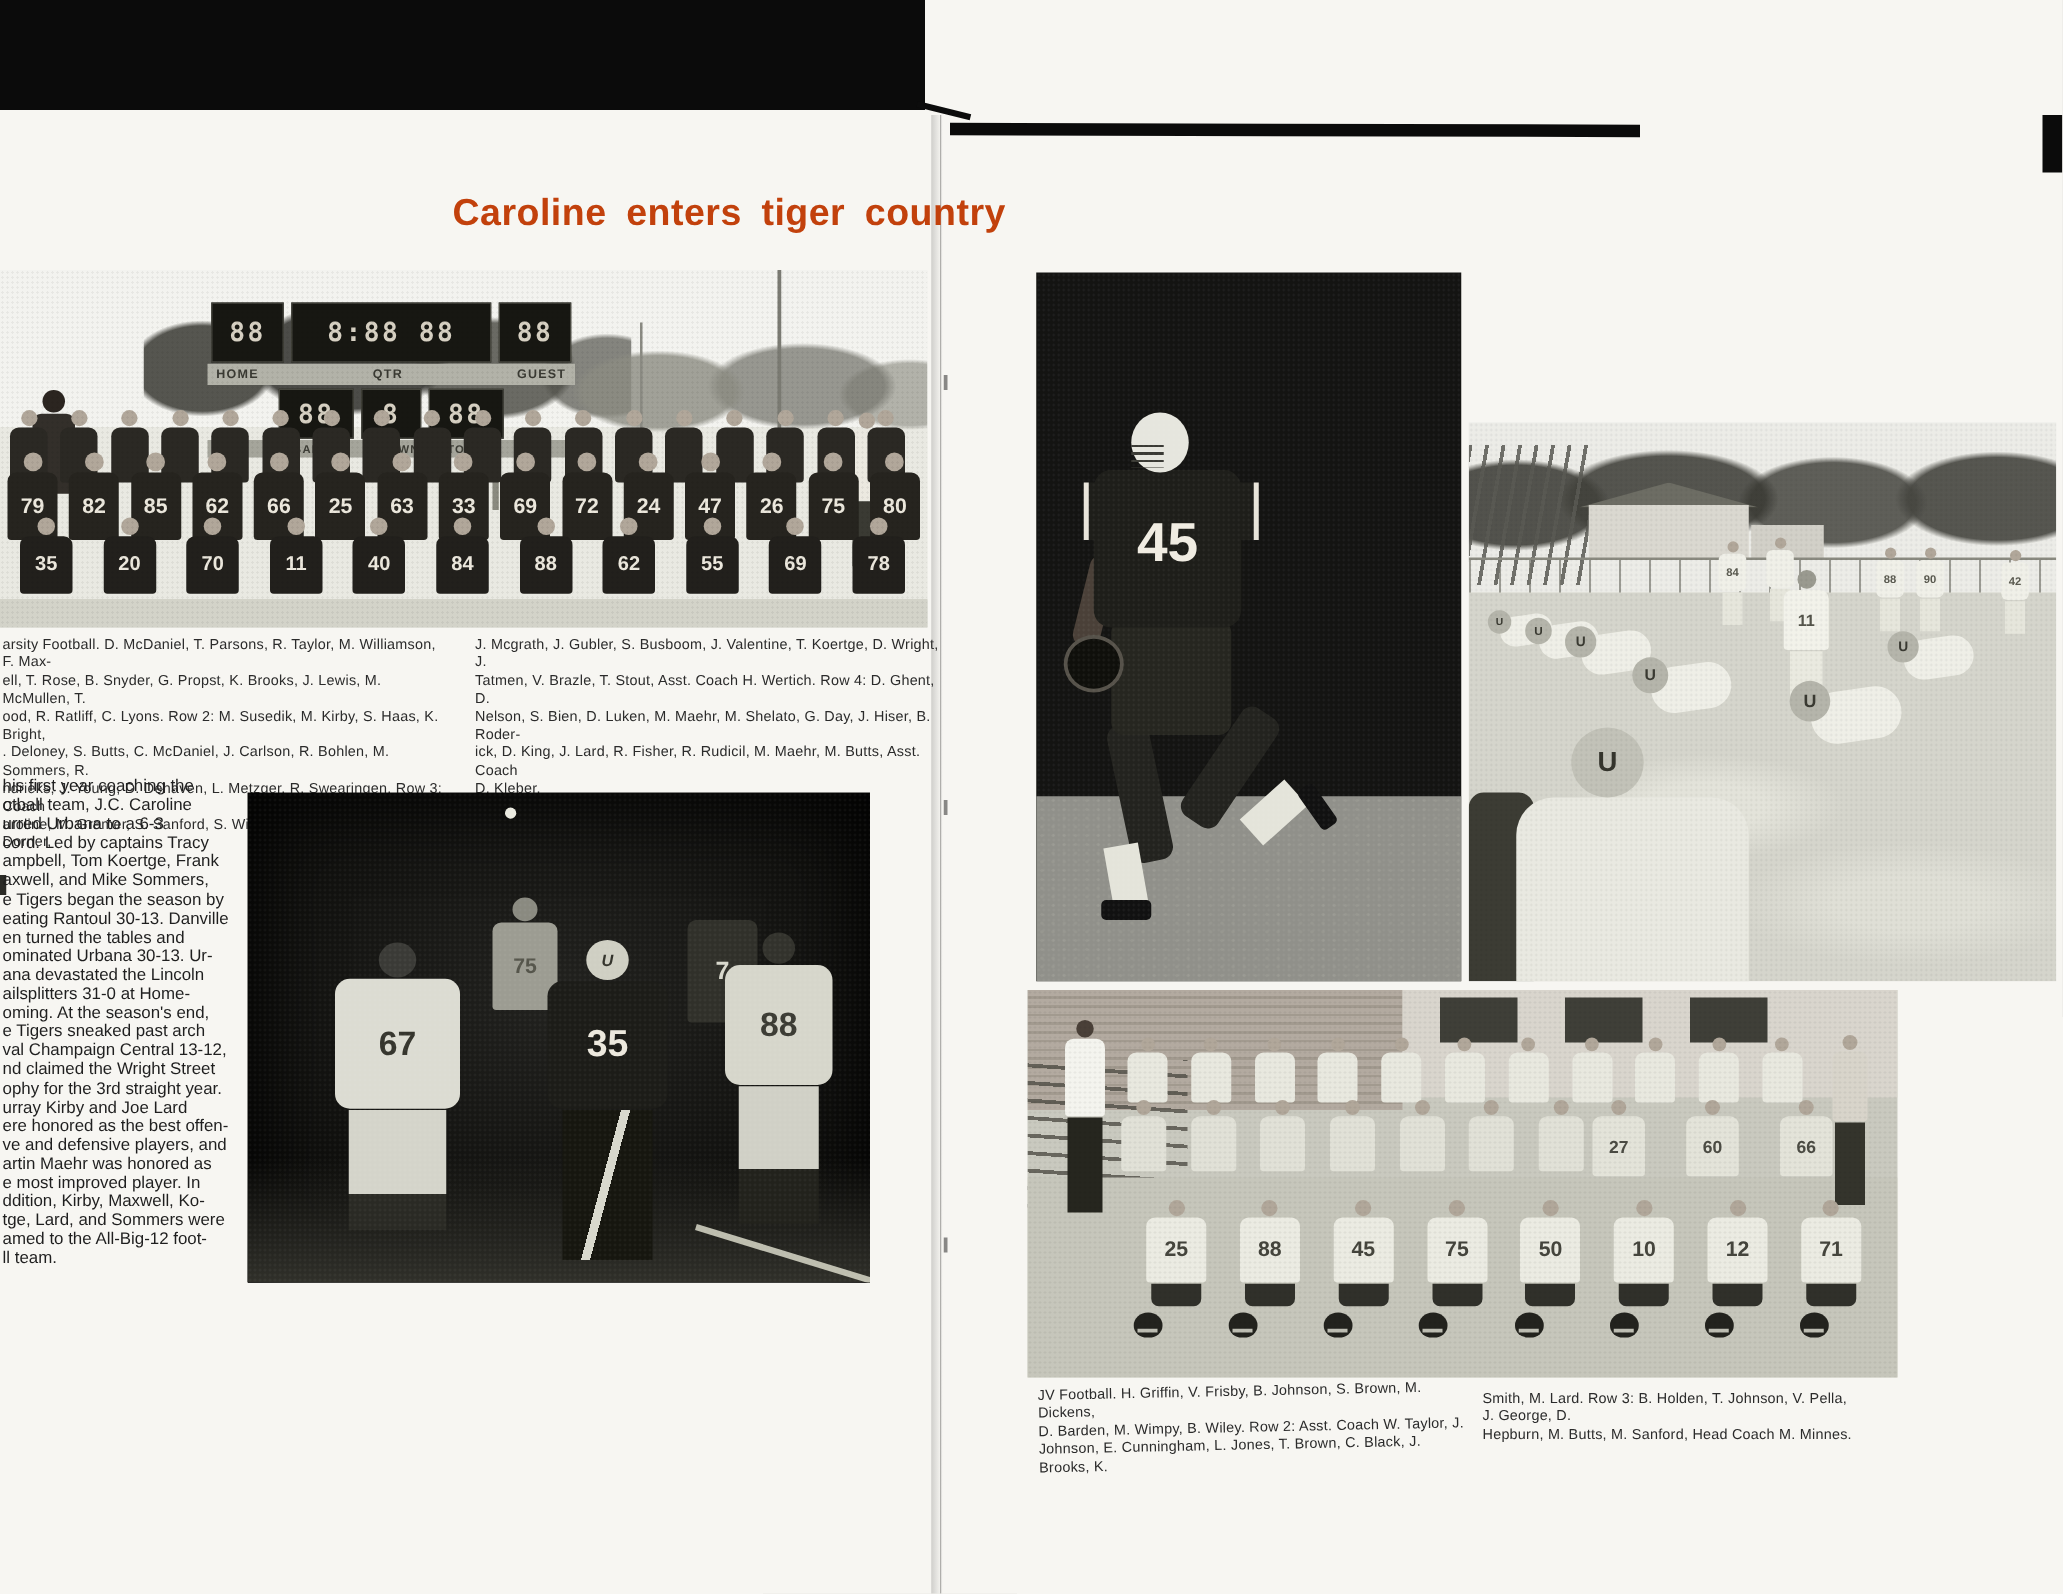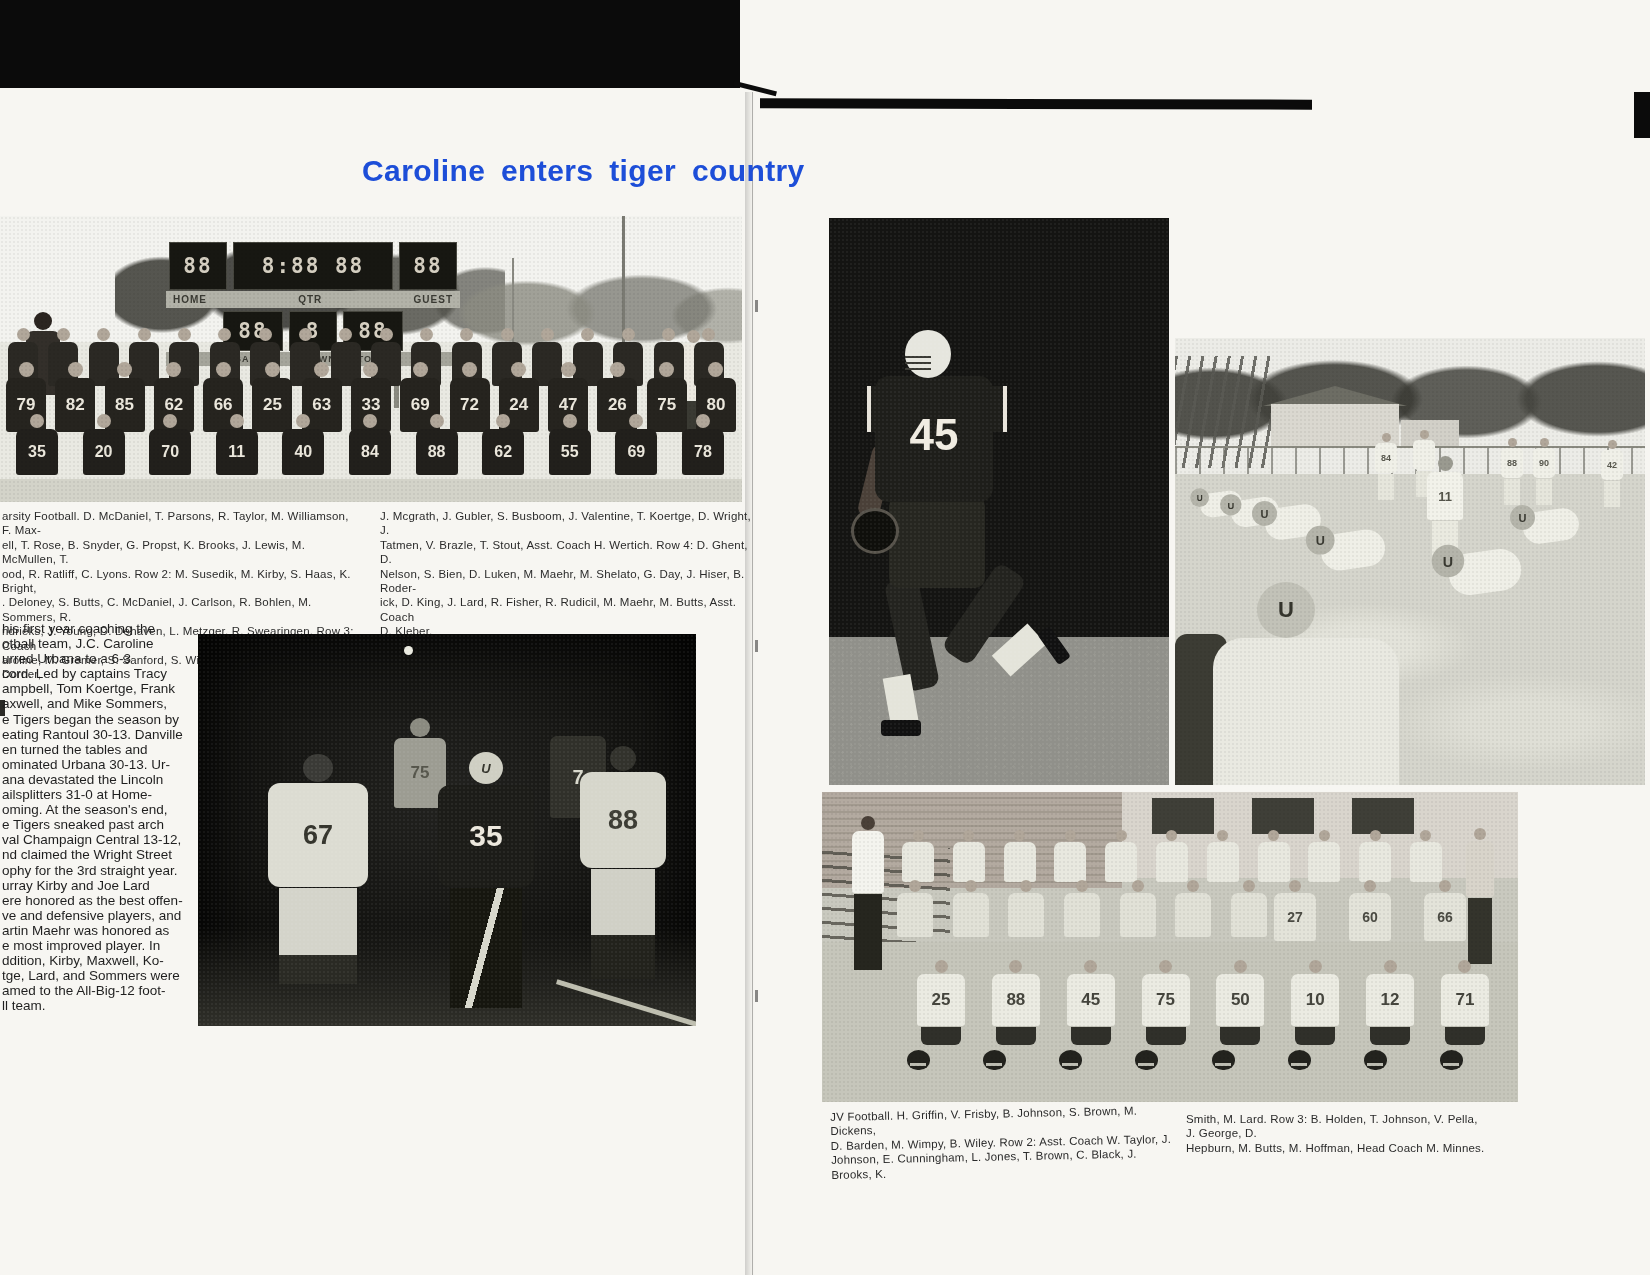--- a/index.html
+++ b/index.html
@@ -12,21 +12,21 @@
   .bar-fr{left:1634px;top:92px;width:16px;height:46px;}
   .spine{position:absolute;left:745px;top:92px;width:10px;height:1183px;
          background:linear-gradient(90deg,rgba(0,0,0,.16),rgba(0,0,0,.02) 70%,rgba(0,0,0,0));}
   .spine-line{position:absolute;left:752px;top:92px;width:1px;height:1183px;background:rgba(0,0,0,.28);}
   .spine-curve{position:absolute;left:733px;top:86px;width:44px;height:5px;background:#0c0c0c;transform:rotate(14deg);}
   .stitch{position:absolute;left:755px;width:3px;height:12px;background:rgba(0,0,0,.45);}
   .edge-sliver{position:absolute;left:0;top:322px;width:7px;height:152px;background:#151513;}
   .edge-dash{position:absolute;left:0;top:700px;width:5px;height:16px;background:#2a2a26;}
 
   .title{position:absolute;left:362px;top:154px;margin:0;font-size:30px;font-weight:700;
-         color:#1d4ed8;letter-spacing:.4px;word-spacing:7px;}
+         color:#c2410c;letter-spacing:.4px;word-spacing:7px;}
 
   .caption{position:absolute;font-size:11.5px;line-height:14.4px;color:#2b2b2b;
            white-space:pre-line;letter-spacing:.2px;}
   .cap-v1{left:2px;top:509px;width:354px;}
   .cap-v2{left:380px;top:509px;width:376px;}
   .cap-j1{left:830px;top:1110px;width:348px;transform:rotate(-1.2deg);transform-origin:left top;}
   .cap-j2{left:1186px;top:1112px;width:300px;}
 
   .article{position:absolute;left:2px;top:621px;width:198px;font-size:13.5px;line-height:15.1px;
            color:#1f1f1f;white-space:pre-line;}
@@ -790,15 +790,15 @@
       <div class="helm-g"></div>
       <div class="helm-g"></div>
     </div>
     <div class="grain-d"></div>
   </div>
 
   <div class="caption cap-j1">JV Football. H. Griffin, V. Frisby, B. Johnson, S. Brown, M. Dickens,
 D. Barden, M. Wimpy, B. Wiley. Row 2: Asst. Coach W. Taylor, J.
 Johnson, E. Cunningham, L. Jones, T. Brown, C. Black, J. Brooks, K.</div>
   <div class="caption cap-j2">Smith, M. Lard. Row 3: B. Holden, T. Johnson, V. Pella, J. George, D.
-Hepburn, M. Butts, M. Hoffman, Head Coach M. Minnes.</div>
+Hepburn, M. Butts, M. Sanford, Head Coach M. Minnes.</div>
 
 </div>
 
 </body></html>

